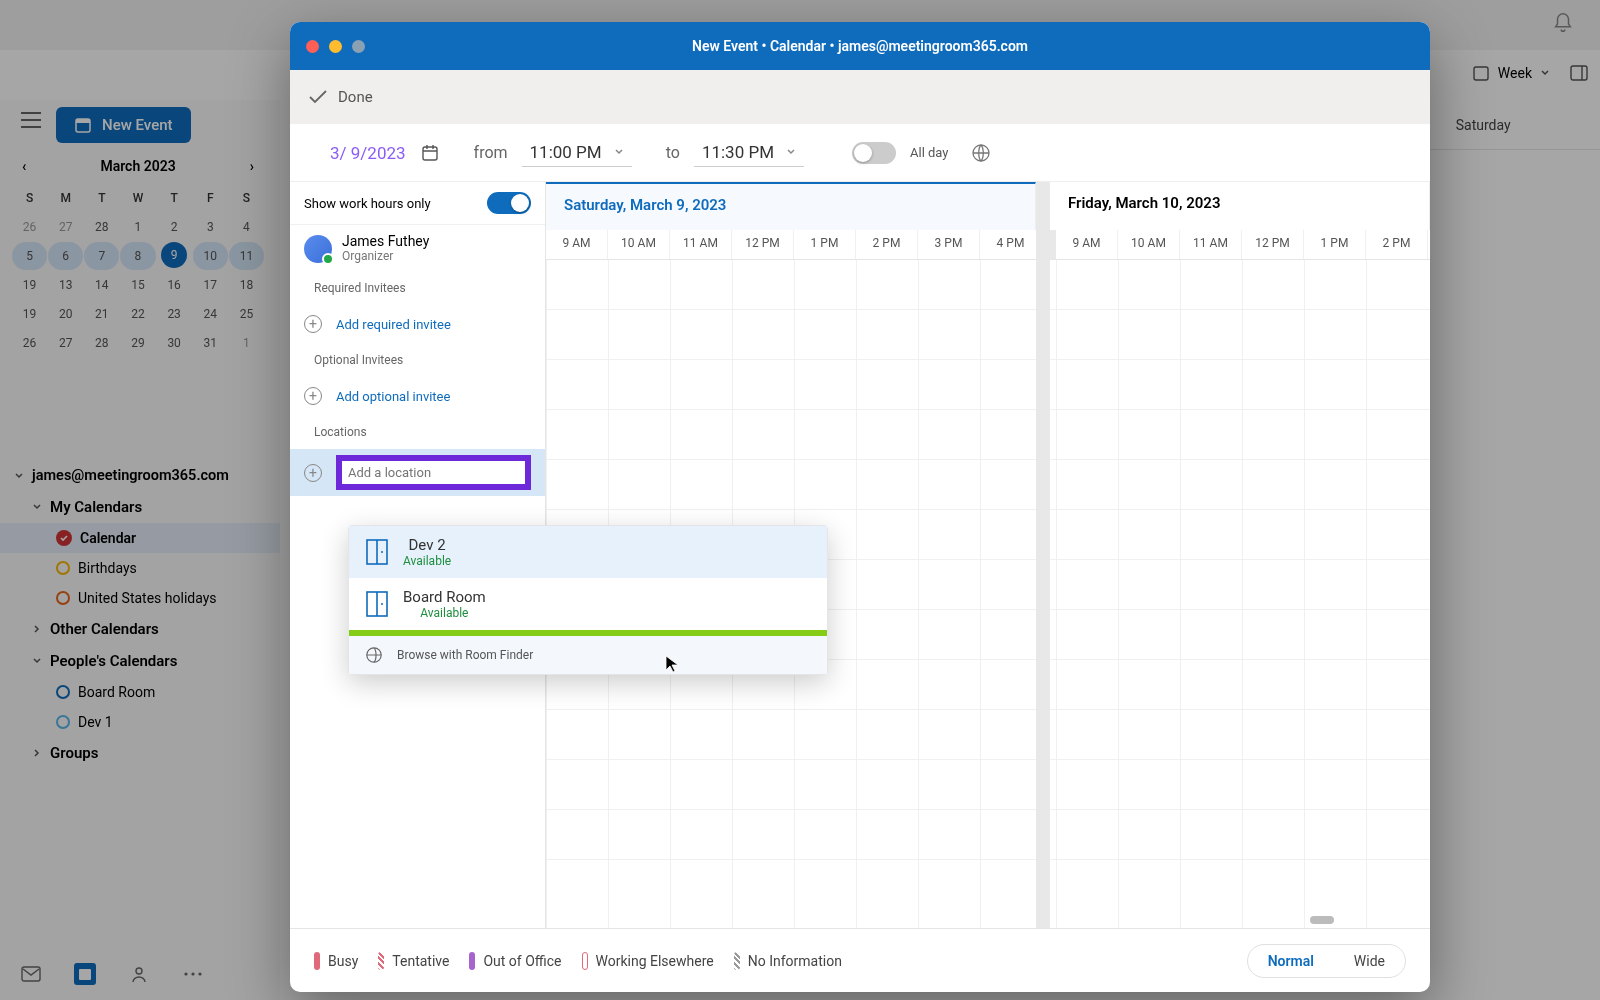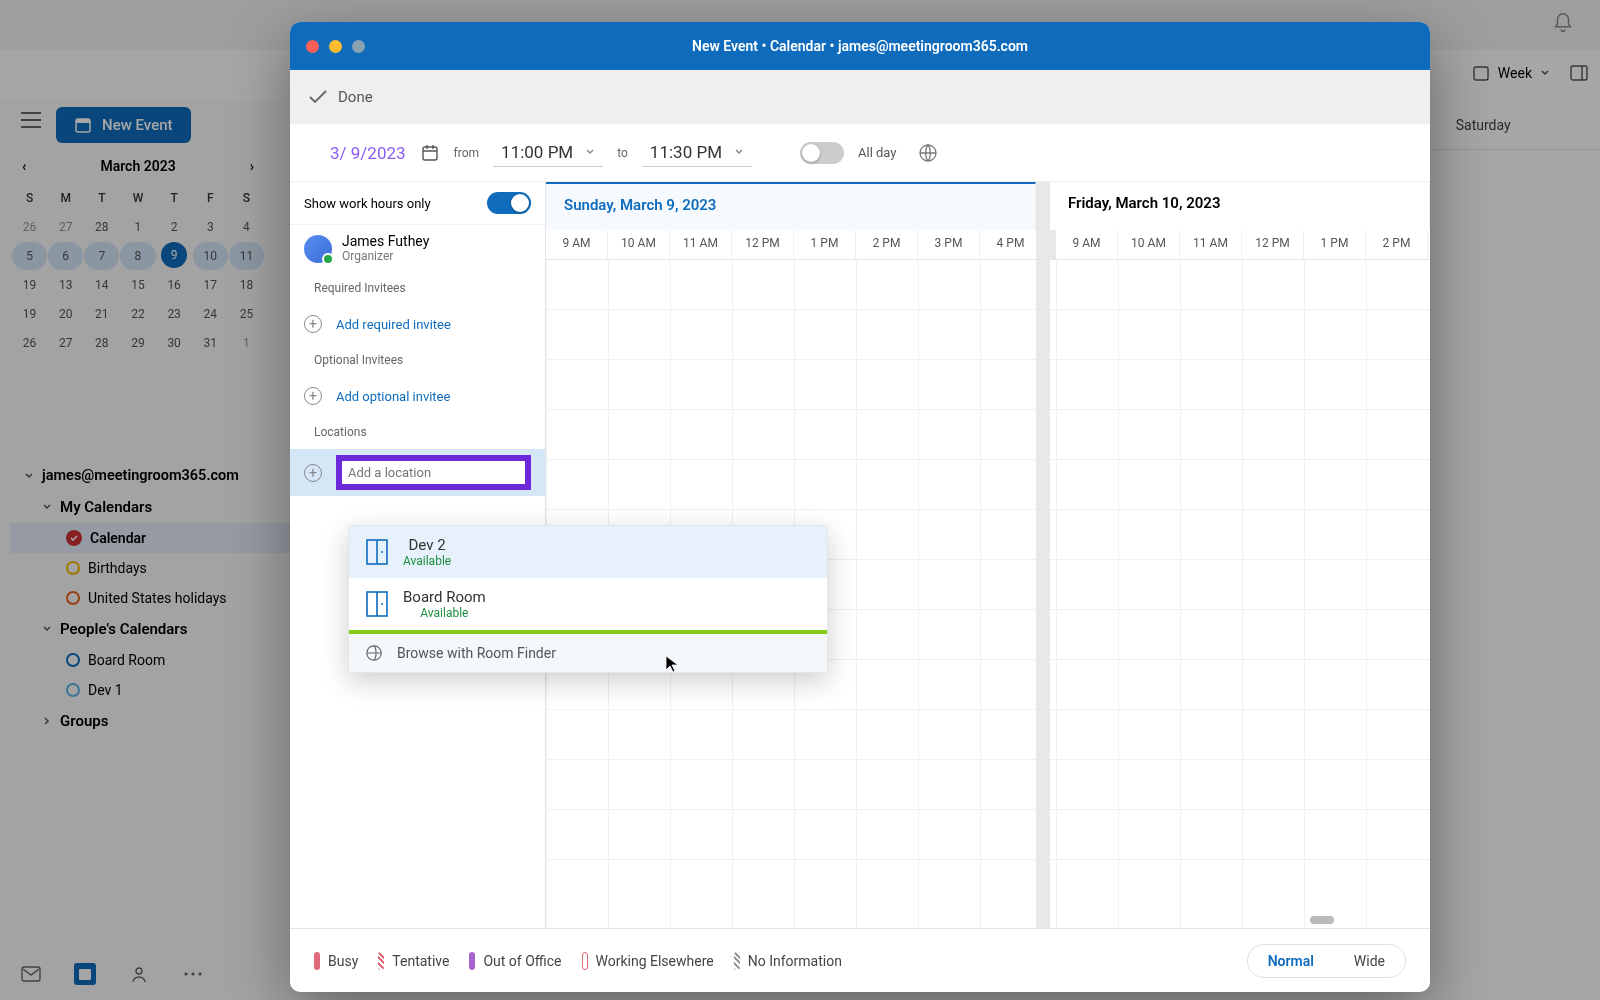--- a/index.html
+++ b/index.html
@@ -18,21 +18,21 @@
   .new-event-btn { position: absolute; left: 56px; top: 7px; background: #0F6CBD; color: #fff; padding: 9px 18px; border-radius: 6px; display: flex; align-items: center; gap: 10px; font-size: 15px; font-weight: 500; }
   .mini-cal { position: absolute; left: 12px; top: 58px; width: 252px; }
   .mini-cal-header { display: flex; align-items: center; justify-content: space-between; padding: 0 10px; font-weight: 600; font-size: 14px; }
   .mini-cal-grid { display: grid; grid-template-columns: repeat(7, 1fr); gap: 1px; margin-top: 10px; font-size: 12px; text-align: center; }
   .mini-cal-grid > div { padding: 7px 0; color: #555; cursor: pointer;}
   .mini-cal-grid .dow { font-weight: 500; color: #333; }
   .mini-cal-grid .dim { color: #999; }
   .mini-cal-grid .today { background: #0F6CBD; color: #fff; border-radius: 50%; width: 26px; height: 26px; margin: 0 auto; display:flex; align-items:center; justify-content:center; padding:0;}
   .mini-cal-grid .week-row { background: #D5E6F7; border-radius: 14px; }
   
-  .cal-list { position: absolute; left: 10px; top: 360px; width: 280px; font-size: 14px; }
+  .cal-list { position: absolute; left: 0; top: 360px; width: 280px; font-size: 14px; }
   .cal-list-item { display:flex; align-items:center; padding: 7px 10px 7px 14px; gap: 8px; }
   .cal-list-item.bold { font-weight: 600; font-size: 14.5px; }
   .cal-list-item.sub { padding-left: 48px; }
   .cal-list-item.sub2 { padding-left: 72px; }
   .cal-circle { width:14px; height:14px; border-radius:50%; border:2px solid; }
   .cal-badge { width:16px; height:16px; border-radius:50%; display:flex;align-items:center;justify-content:center; }
   .cal-list-item.selected { background: #E6EFFA; }
   
   .bottom-icons { position: absolute; left: 20px; bottom: 15px; display: flex; gap: 32px; }
   .bottom-icons > div { width: 22px; height: 22px; display:flex;align-items:center;justify-content:center; }
@@ -44,21 +44,21 @@
   
   .modal { position: absolute; left: 290px; top: 22px; width: 1140px; height: 970px; background: #fff; border-radius: 10px; box-shadow: 0 20px 60px rgba(0,0,0,0.4); overflow: hidden; display:flex; flex-direction:column; }
   .modal-titlebar { background: #0F6CBD; color: #fff; height: 48px; display:flex; align-items:center; justify-content:center; font-size: 14px; font-weight:600; position: relative; }
   .traffic-lights { position: absolute; left: 16px; display:flex; gap: 10px; }
   .traffic-lights > div { width: 13px; height: 13px; border-radius: 50%; }
   .modal-toolbar { height: 54px; background:#F0EFEE; display:flex; align-items:center; padding: 0 18px; }
   .done-btn { display:flex; align-items:center; gap: 10px; color:#555; font-size: 15px; }
   .date-row { height: 58px; border-bottom: 1px solid #eee; display:flex; align-items:center; padding-left: 40px; gap: 14px; font-size: 15px; }
   .time-dd { display:flex; align-items:center; gap:12px; border-bottom: 1px solid #ccc; padding: 4px 8px; color:#333; }
   .date-input { font-size: 17px; color:#8b5cf6;}
-  .small-label { font-size:12px; color:#666;}
+  .small-label { font-size:16px; color:#666;margin-left:20px;}
   .toggle { width:44px; height:22px; border-radius:11px; background:#ccc; position:relative; }
   .toggle.on { background:#0F6CBD; }
   .toggle::after { content:''; position:absolute; width:18px; height:18px; background:#fff; border-radius:50%; top:2px; left:2px; box-shadow:0 1px 3px rgba(0,0,0,0.3);}
   .toggle.on::after { left: 24px; }
   
   .sched-body { flex:1; display:flex; position: relative; overflow: hidden; }
   .sched-left { width: 256px; border-right: 1px solid #e5e5e5; font-size: 13px; }
   .sched-left .row { padding: 10px 14px; border-bottom: 1px solid #f0f0f0; }
   .sched-left .section-label { font-size: 12px; color:#666; padding: 10px 24px; }
   .add-link { color:#0F6CBD; display:flex; align-items:center; gap:14px; padding: 10px 14px;}
@@ -87,21 +87,21 @@
   .view-toggle .active { color:#0F6CBD; font-weight:600;}
   
   
   .loc-input-wrap { padding: 6px 14px; background:#D5E6F7; display:flex; align-items:center; gap:14px; position:relative;}
   .loc-input { flex:1; border:6px solid #6d28d9; background:#fff; padding:4px 6px; font-size:13px; color:#0F6CBD; outline:none;}
   
   
   .room-dropdown { position:absolute; left: 348px; top: 525px; width: 480px; background:#fff; box-shadow: 0 8px 28px rgba(0,0,0,0.2); border-radius:4px; border:1px solid #e5e5e5; z-index: 100; }
   .room-item { display:flex; align-items:center; gap:14px; padding:10px 16px;text-align:center; }
   .room-item:hover, .room-item.hovered { background:#E6F1FB; }
-  .room-item.browse { border-top:4px solid #84cc16; background:#F4F8FD; color:#555; font-size:14px; }
+  .room-item.browse { border-top:6px solid #84cc16; background:#F4F8FD; color:#555; font-size:12px; }
   .door-icon { width:24px; height:28px; }
   .room-name { font-size:15px; color:#333; }
   .room-status { font-size:12px; color:#1E8E3E; }
   
   .cursor { position:absolute; left:665px; top:655px; width:14px; height:18px; z-index:200;}
   
   svg { display:block; }
   .chevron { width:10px;height:10px; }
   
   .scrollbar-pill { position:absolute; height:8px; width:24px; background:#bbb; border-radius:4px; left:1020px; bottom:68px;}
@@ -207,20 +207,26 @@
       <div class="cal-list-item sub2" style="padding-left:56px;">
         <div class="cal-circle" style="border-color:#F7B500;"></div>
         <span>Birthdays</span>
       </div>
       <div class="cal-list-item sub2" style="padding-left:56px;">
         <div class="cal-circle" style="border-color:#E8641B;"></div>
         <span>United States holidays</span>
       </div>
       <div class="cal-list-item sub bold" style="padding-left:32px;font-size:15px;">
         <svg class="chevron" viewBox="0 0 10 10">
+            <path d="M3 2l3 3-3 3" stroke="#555" fill="none" stroke-width="1.5"></path>
+          </svg>
+        <span>Other Calendars</span>
+      </div>
+      <div class="cal-list-item sub bold" style="padding-left:32px;font-size:15px;">
+        <svg class="chevron" viewBox="0 0 10 10">
             <path d="M2 3l3 3 3-3" stroke="#555" fill="none" stroke-width="1.5"></path>
           </svg>
         <span>People's Calendars</span>
       </div>
       <div class="cal-list-item sub2" style="padding-left:56px;">
         <div class="cal-circle" style="border-color:#0F6CBD;"></div>
         <span>Board Room</span>
       </div>
       <div class="cal-list-item sub2" style="padding-left:56px;">
         <div class="cal-circle" style="border-color:#5AB5E8;"></div>
@@ -354,21 +360,21 @@
       </div>
       <div class="section-label">Locations</div>
       <div class="loc-input-wrap">
         <div class="plus-circle">+</div>
         <input class="loc-input" placeholder="Add a location" style="">
       </div>
     </div>
 
     <div class="sched-right">
       <div class="day-header">
-        <div class="day-col-header active" style="flex:0 0 490px;">Sunday, March 9, 2023</div>
+        <div class="day-col-header active" style="flex:0 0 490px;">Saturday, March 9, 2023</div>
         <div class="day-col-header" style="margin-left:14px;">Friday, March 10, 2023</div>
       </div>
       <div class="time-header" id="time-header">
           <div>9 AM</div>
           <div>10 AM</div>
           <div>11 AM</div>
           <div>12 PM</div>
           <div>1 PM</div>
           <div>2 PM</div>
           <div>3 PM</div>

